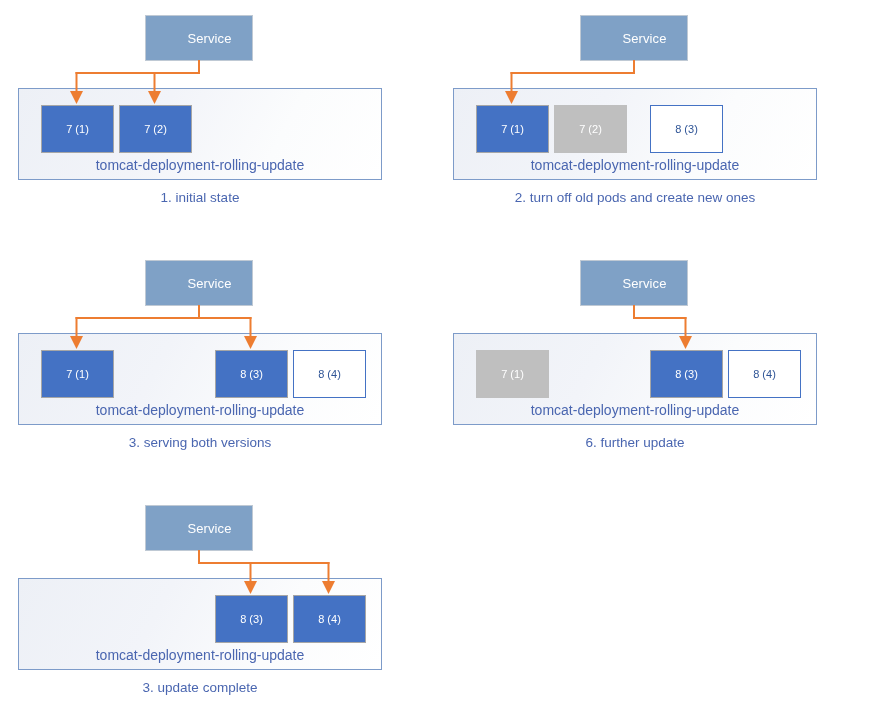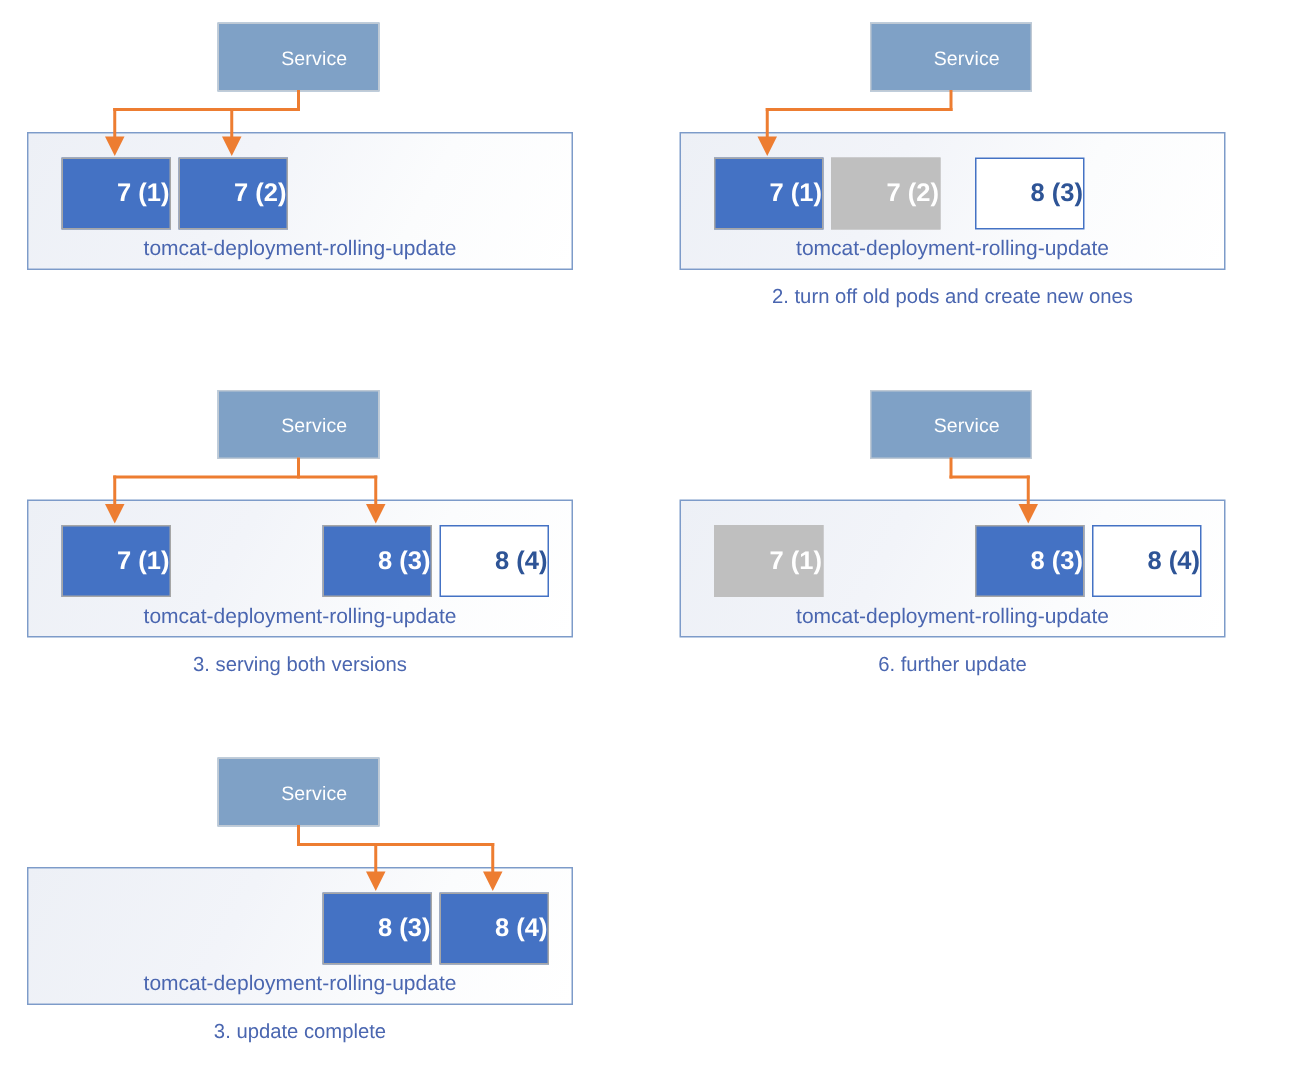--- a/index.html
+++ b/index.html
@@ -59,24 +59,23 @@
     font-size: 14px;
     white-space: nowrap;
   }
 
   
   .pod {
     position: absolute;
     box-sizing: border-box;
     display: flex;
     align-items: center;
-    justify-content: flex-end;
-    font-size: 17px;
-    white-space: nowrap;
-    font-weight: bold;
+    justify-content: center;
+    font-size: 11px;
+    white-space: nowrap;
   }
   .pod.active {
     background: #4472C4;
     border: 1px solid #A6A6A6;
     color: #FFFFFF;
   }
   .pod.terminating {
     background: #BFBFBF;
     border: 1px solid #BFBFBF;
     color: #FFFFFF;
@@ -133,20 +132,21 @@
         <span class="service-label">Service</span>
       </div>
       <svg class="connector" width="435" height="245">
         <path class="conn-line" d="M 199 61 L 199 73"></path>
         <path class="conn-line" d="M 76.5 73 L 199 73"></path>
         <path class="conn-line" d="M 76.5 73 L 76.5 92"></path>
         <polygon class="conn-head" points="70,91 83,91 76.5,104"></polygon>
         <path class="conn-line" d="M 154.5 73 L 154.5 92"></path>
         <polygon class="conn-head" points="148,91 161,91 154.5,104"></polygon>
       </svg>
+      <div class="caption" style="left: 0px; top: 190px; width: 400px;">1. initial state</div>
     </div>
     <div class="panel" style="left: 435px; top: 0px; width: 435px; height: 245px;">
       <div class="deployment-box" style="left: 18px; top: 88px; width: 364px; height: 92px;">
         <div class="deployment-label" style="top: 68px;">tomcat-deployment-rolling-update</div>
         <div class="pod active" style="left: 22px; top: 16px; width: 73px; height: 48px;">
           <span class="pod-label">7 (1)</span>
         </div>
         <div class="pod terminating" style="left: 100px; top: 16px; width: 73px; height: 48px;">
           <span class="pod-label">7 (2)</span>
         </div>

